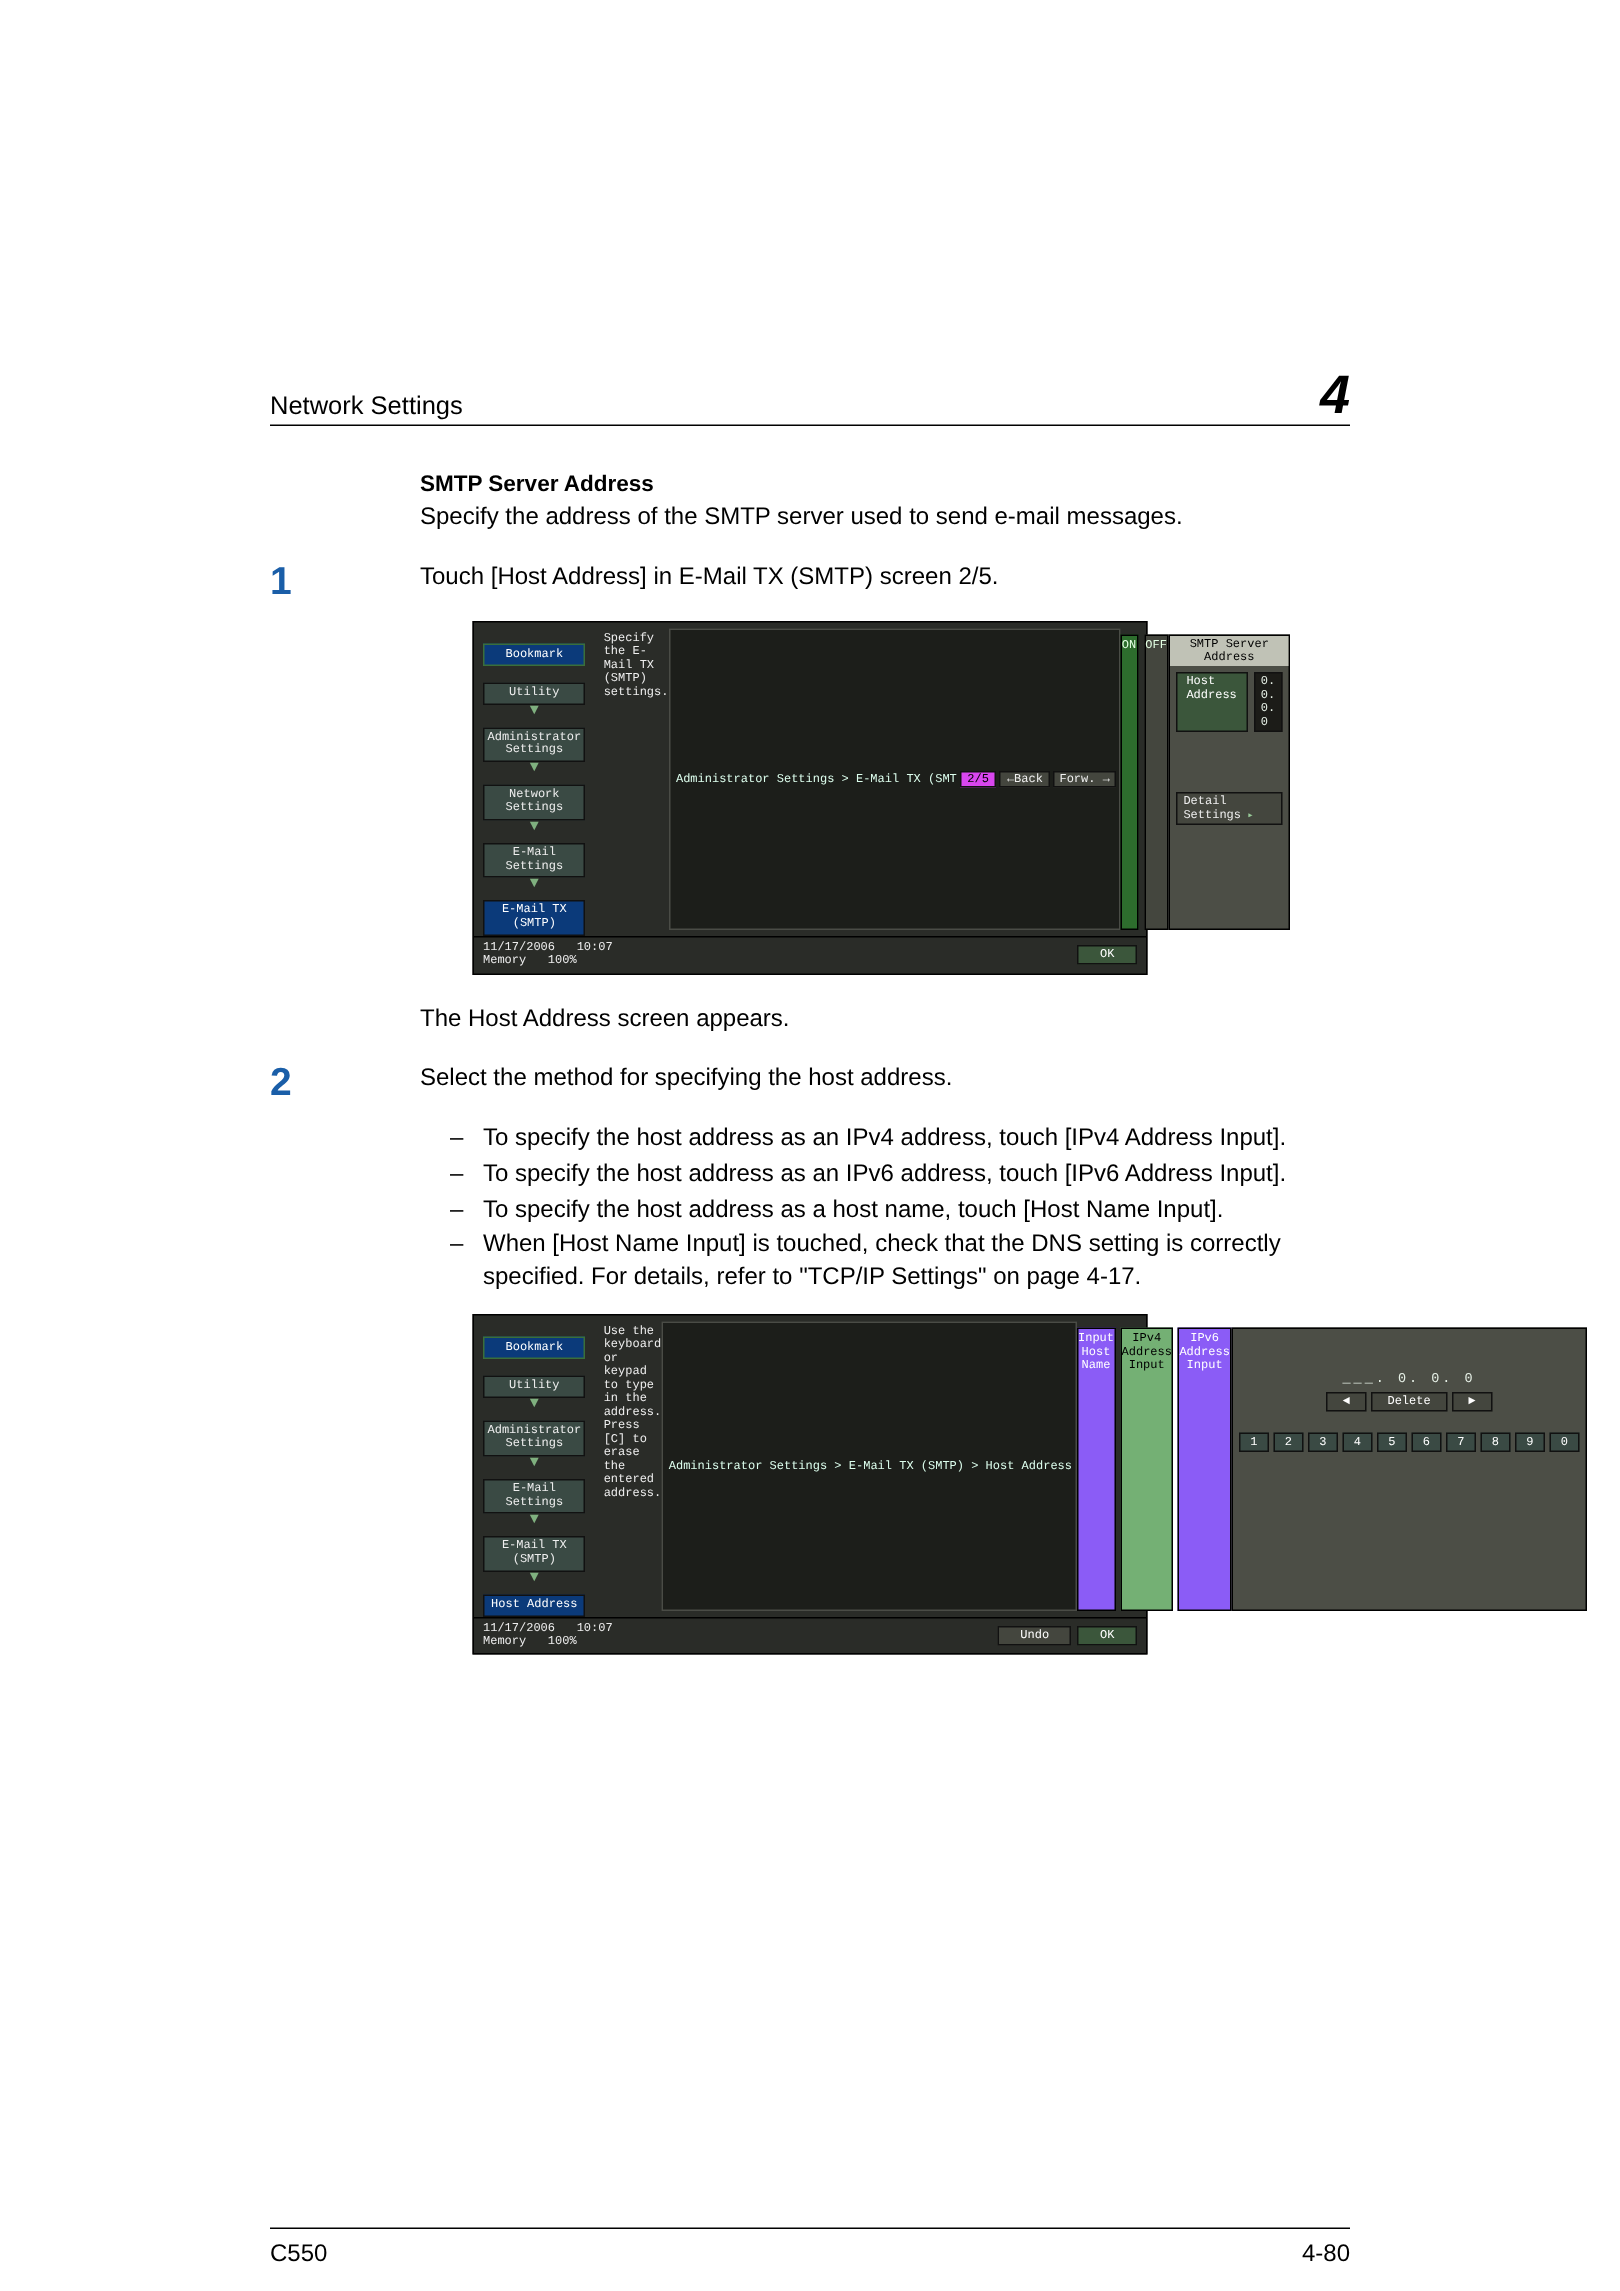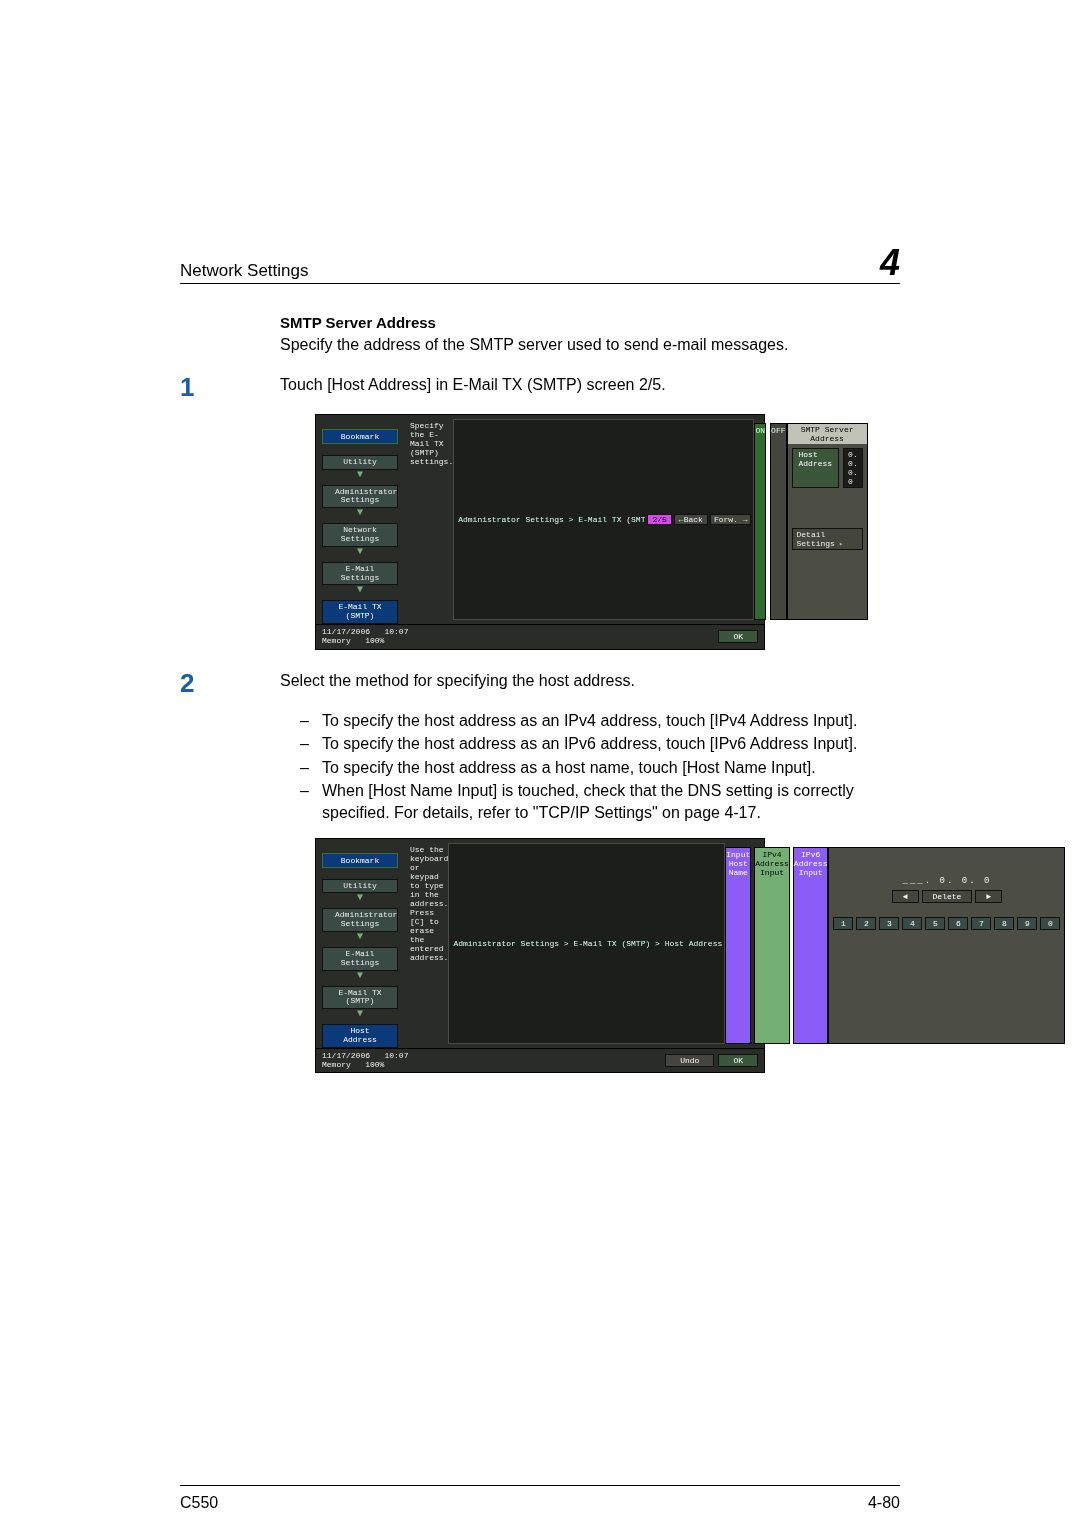--- a/index.html
+++ b/index.html
@@ -109,21 +109,21 @@
     font-size: 8px;
   }
   .ds-navcol {
     padding: 0 6px;
   }
   .ds-navbtn {
     background: #3a4a44;
     border: 1px solid #111;
     text-align: center;
     margin-top: 5px;
-    padding: 2px 12px;
+    padding: 2px 2px;
     color: #eee;
     font-size: 8px;
     line-height: 1.1;
   }
   .ds-navbtn.active {
     background: #0b3a7a;
     color: #fff;
   }
   .ds-arrow {
     text-align: center;
@@ -367,20 +367,21 @@
           <span>11/17/2006</span>&nbsp;&nbsp;
           <span>10:07</span><br>
           <span>Memory</span>&nbsp;&nbsp;
           <span>100%</span>
         </div>
         <div class="ds-ok">OK</div>
       </div>
     </div>
   </div>
 
+  <div class="body-text">The Host Address screen appears.</div>
 
   <div class="step-row">
     <div class="step-num">2</div>
     <div class="step-text">Select the method for specifying the host address.</div>
   </div>
 
   <div class="bullet-list">
     <div class="bullet-item">
         <div class="bullet-dash">–</div>
         <div class="bullet-text">To specify the host address as an IPv4 address, touch [IPv4 Address Input].</div>

